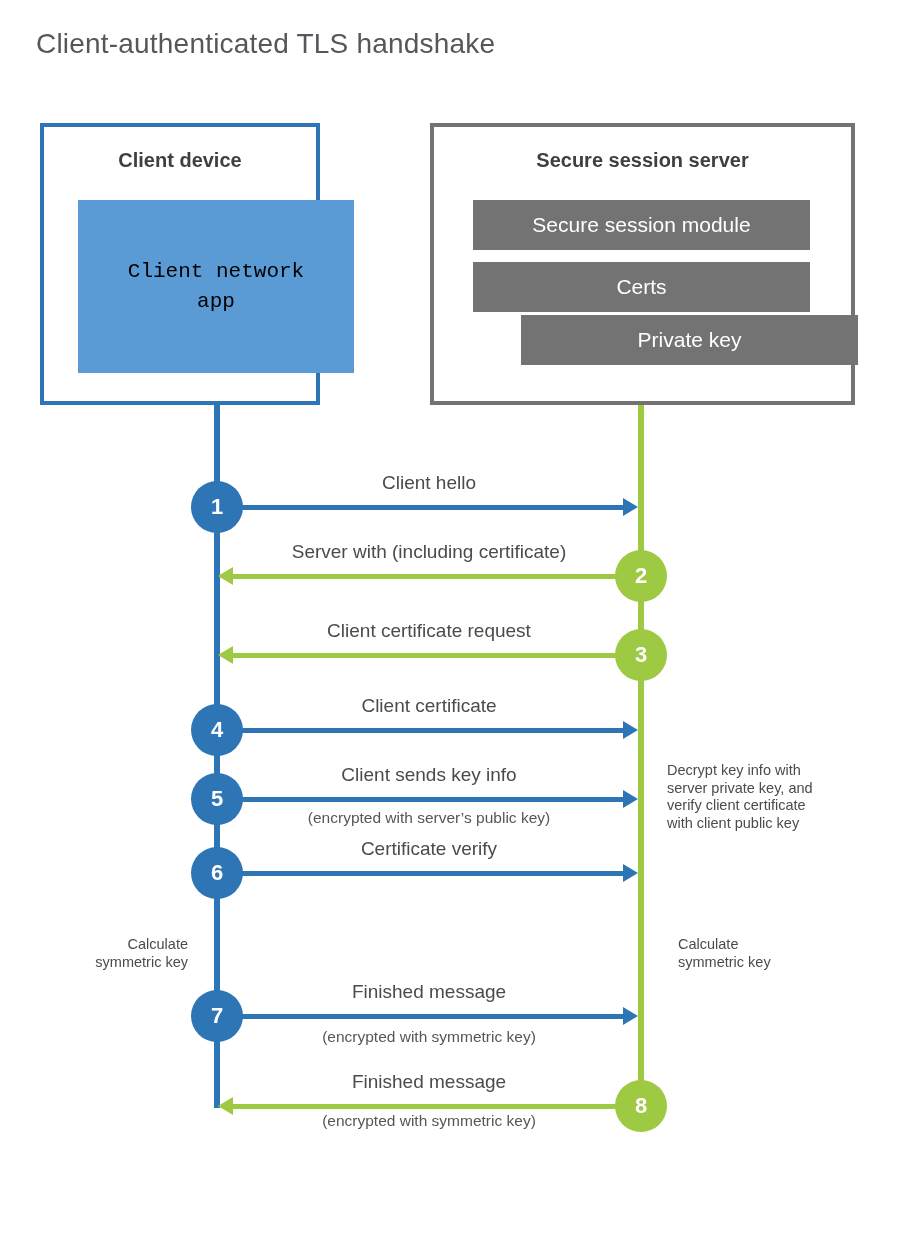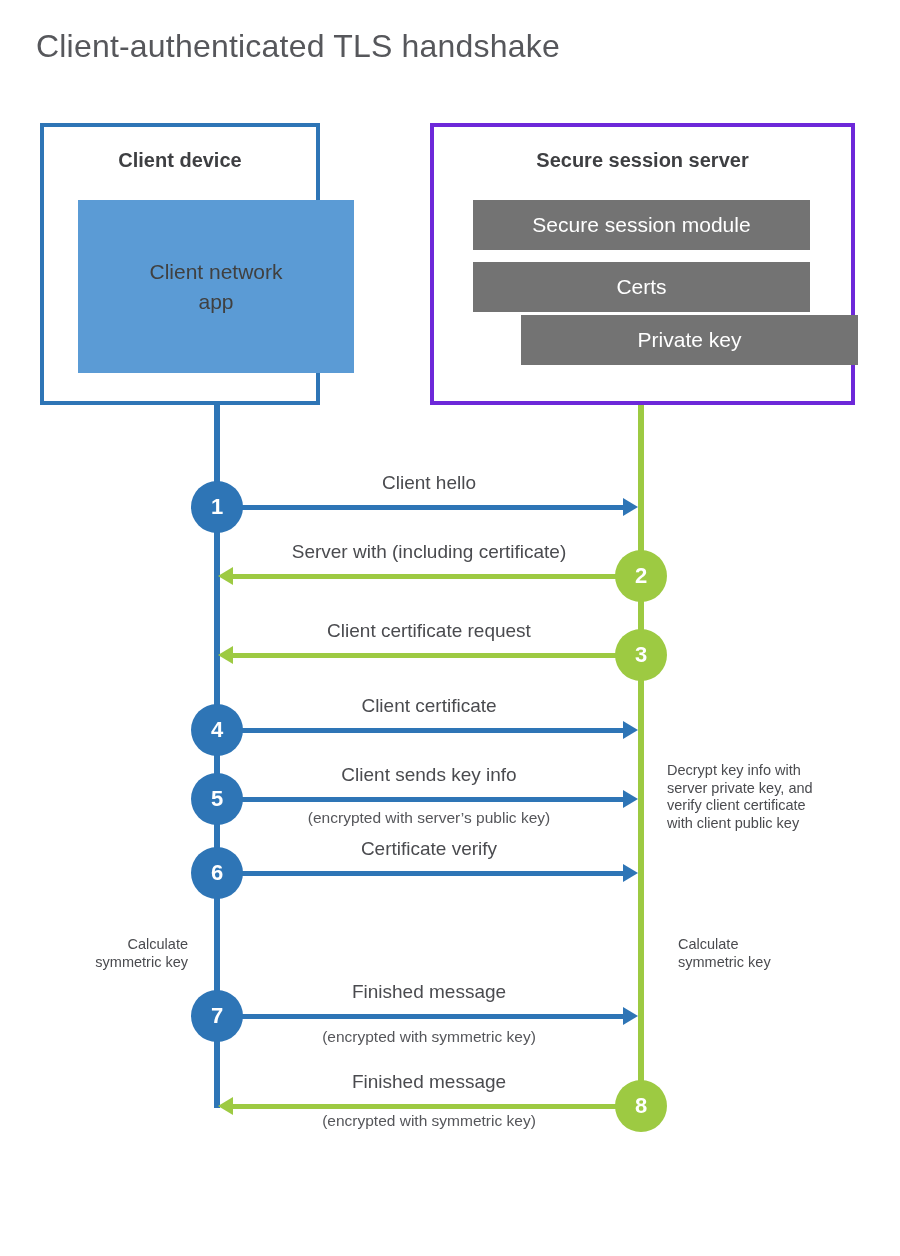--- a/index.html
+++ b/index.html
@@ -1,35 +1,35 @@
 <!DOCTYPE html>
 <html><head>
 <meta charset="utf-8">
 <style>
   html,body{margin:0;padding:0;background:#ffffff;}
   .canvas{
     position:relative;width:900px;height:1256px;background:#ffffff;overflow:hidden;
     font-family:"Liberation Sans",sans-serif;
   }
   .page-title{
-    position:absolute;left:36px;top:28px;font-size:32px;font-weight:400;
+    position:absolute;left:36px;top:28px;font-size:28px;font-weight:400;
     color:#56575b;letter-spacing:0.2px;
   }
   
   .actor-box{position:absolute;top:123px;height:282px;background:#fff;box-sizing:border-box;}
   .actor-box.client{left:40px;width:280px;border:4px solid #2e75b6;}
-  .actor-box.server{left:430px;width:425px;border:4px solid #6d28d9;}
+  .actor-box.server{left:430px;width:425px;border:4px solid #737373;}
   .actor-title{
     position:absolute;left:0;right:0;top:22px;text-align:center;
     font-size:20px;font-weight:700;color:#3e3f42;
   }
   .app-box{
     position:absolute;left:34px;top:73px;width:276px;height:173px;background:#5b9bd5;
     display:flex;align-items:center;justify-content:center;text-align:center;
-    color:#404040;font-size:21px;line-height:30px;white-space:pre-line;
+    color:#000000;font-size:21px;line-height:30px;white-space:pre-line;font-family:Liberation Mono, monospace;
   }
   .module-bar{
     position:absolute;left:39px;width:337px;height:50px;background:#737373;
     display:flex;align-items:center;justify-content:center;
     color:#ffffff;font-size:21px;
   }
   
   .lifeline{position:absolute;width:6px;}
   .lifeline.blue{left:214px;top:405px;height:703px;background:#2e75b6;}
   .lifeline.green{left:638px;top:405px;height:700px;background:#9dca42;}

